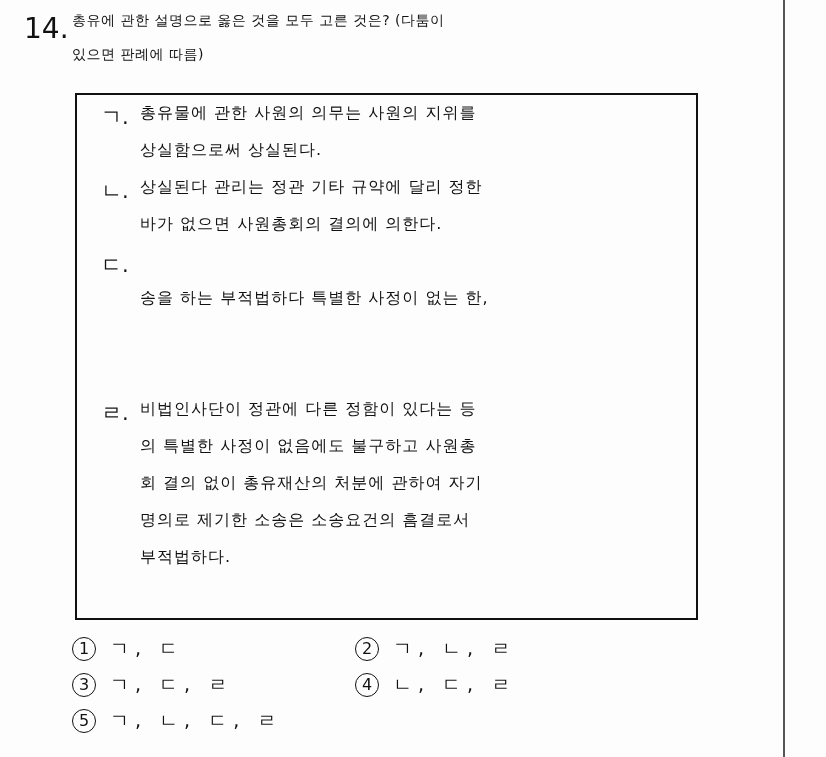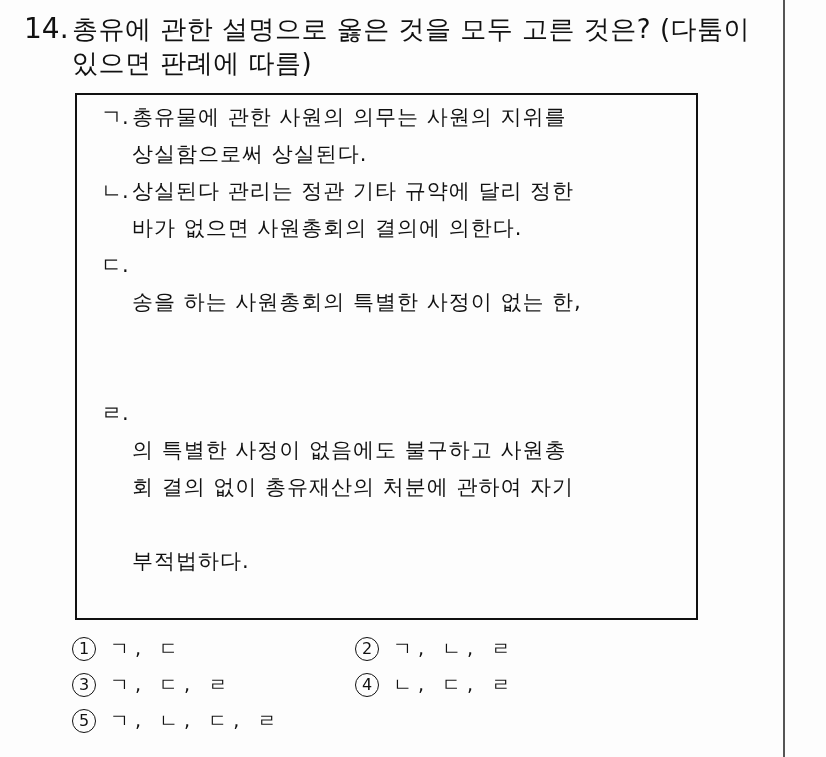--- a/index.html
+++ b/index.html
@@ -1,30 +1,30 @@
 <!DOCTYPE html>
 <html><head>
 <meta charset="utf-8">
 <style>
   html, body { margin: 0; padding: 0; }
   body {
     width: 826px; height: 757px; background: #fdfdfd; position: relative; overflow: hidden;
     font-family: "DejaVu Sans", sans-serif; color: #111;
   }
   .vline { position: absolute; left: 783px; top: 0; width: 2px; height: 757px; background: #555; }
-  .q-line { position: absolute; font-size: 26px; white-space: nowrap; letter-spacing: 0.5px; }
+  .q-line { position: absolute; font-size: 14px; white-space: nowrap; letter-spacing: 0.5px; }
   .q-num { position: absolute; left: 24px; top: 12px; font-size: 28px; }
   .q-l1 { left: 72px; top: 12px; }
   .q-l2 { left: 72px; top: 46px; text-align: center; }
   .box {
     position: absolute; left: 75px; top: 93px; width: 623px; height: 527px;
     border: 2px solid #111; box-sizing: border-box;
   }
   .item-marker { position: absolute; left: 24px; font-size: 21px; }
-  .item-line { position: absolute; left: 55px; font-size: 21px; white-space: nowrap; letter-spacing: 1px; }
+  .item-line { position: absolute; left: 63px; font-size: 16px; white-space: nowrap; letter-spacing: 1px; }
   .choice { position: absolute; font-size: 19px; white-space: nowrap; }
   .choice .num { display: inline-block; width: 22px; height: 22px; border: 1.4px solid #111; border-radius: 50%;
     text-align: center; line-height: 22px; font-size: 16px; margin-right: 14px; vertical-align: middle; }
   .choice .txt { vertical-align: middle; letter-spacing: 6px; }
 </style>
 </head>
 <body>
 
 <div class="vline"></div>
 
@@ -38,25 +38,27 @@
 
   <span class="item-marker" style="top:8px">ㄱ.</span>
   <span class="item-line" style="top:8px">총유물에 관한 사원의 의무는 사원의 지위를</span>
   <span class="item-line" style="top:45px">상실함으로써 상실된다.</span>
 
   <span class="item-marker" style="top:82px">ㄴ.</span>
   <span class="item-line" style="top:82px">상실된다 관리는 정관 기타 규약에 달리 정한</span>
   <span class="item-line" style="top:119px">바가 없으면 사원총회의 결의에 의한다.</span>
 
   <span class="item-marker" style="top:156px">ㄷ.</span>
-  <span class="item-line" style="top:193px">송을 하는 사원총회의 특별한 사정이 없는 한,</span>
+  <span class="item-line" style="top:193px">송을 하는 부적법하다 특별한 사정이 없는 한,</span>
 
   <span class="item-marker" style="top:304px">ㄹ.</span>
+  <span class="item-line" style="top:304px">비법인사단이 정관에 다른 정함이 있다는 등</span>
   <span class="item-line" style="top:341px">의 특별한 사정이 없음에도 불구하고 사원총</span>
   <span class="item-line" style="top:378px">회 결의 없이 총유재산의 처분에 관하여 자기</span>
+  <span class="item-line" style="top:415px">명의로 제기한 소송은 소송요건의 흠결로서</span>
   <span class="item-line" style="top:452px">부적법하다.</span>
 </div>
 
 <div>
   <div class="choice" style="left:72px; top:636px">
     <span class="num">1</span><span class="txt">ㄱ, ㄷ</span>
   </div>
   <div class="choice" style="left:355px; top:636px">
     <span class="num">2</span><span class="txt">ㄱ, ㄴ, ㄹ</span>
   </div>

